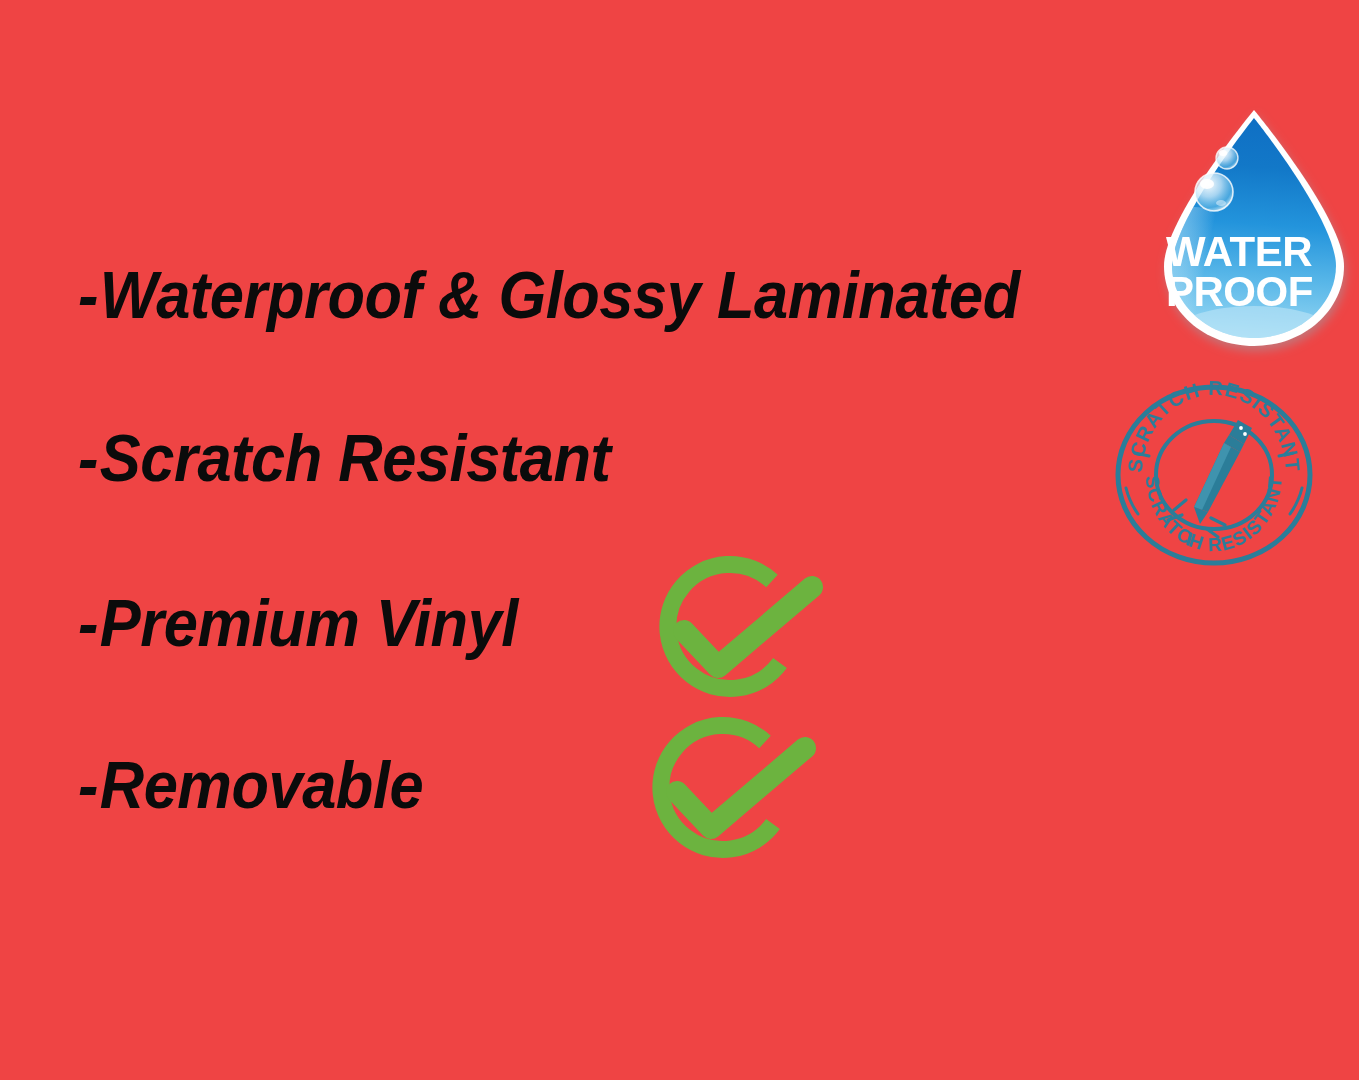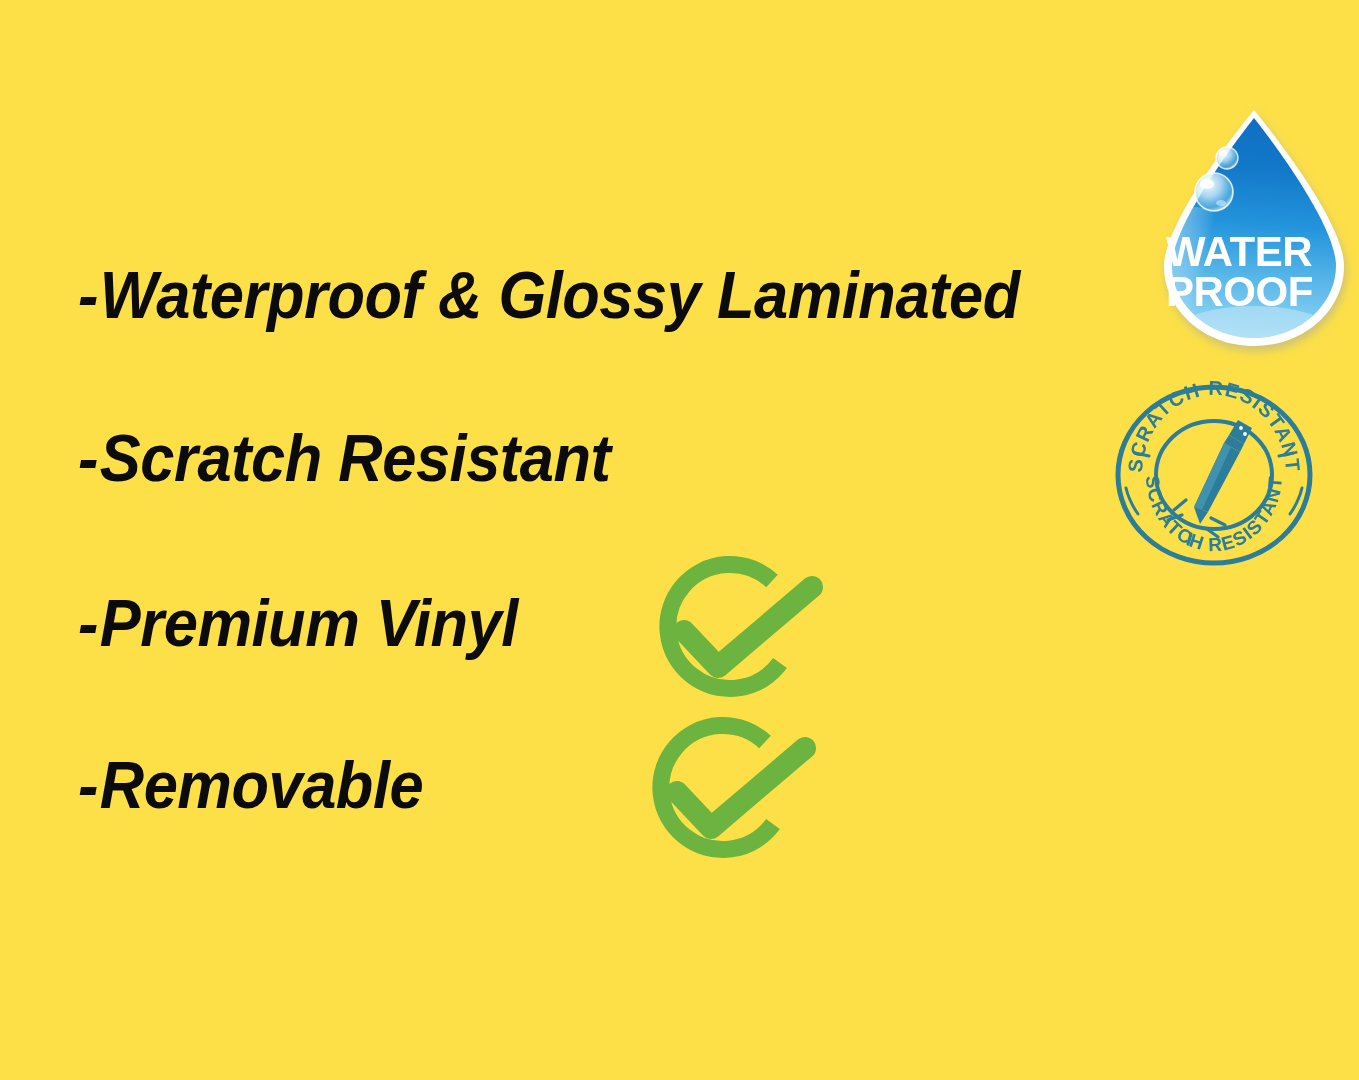--- a/index.html
+++ b/index.html
@@ -8,21 +8,21 @@
     padding: 0;
     background: #ffffff;
   }
   body {
     font-family: "Liberation Sans", sans-serif;
   }
   #canvas {
     position: relative;
     width: 1359px;
     height: 1080px;
-    background: #fde047;
+    background: #ef4444;
     overflow: hidden;
   }
 
   
   .feature-line {
     position: absolute;
     left: 78px;
     white-space: nowrap;
     font-family: "Liberation Sans", sans-serif;
     font-weight: 700;

